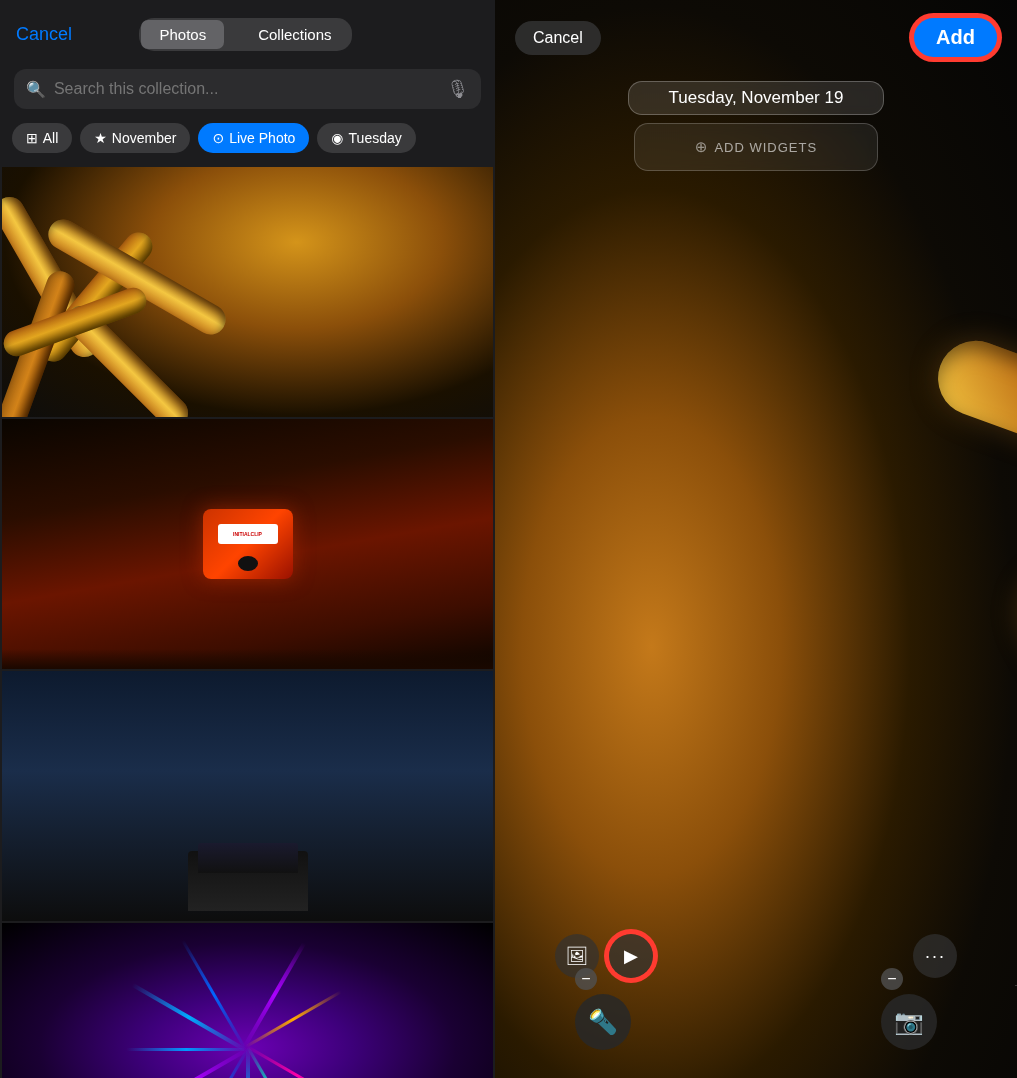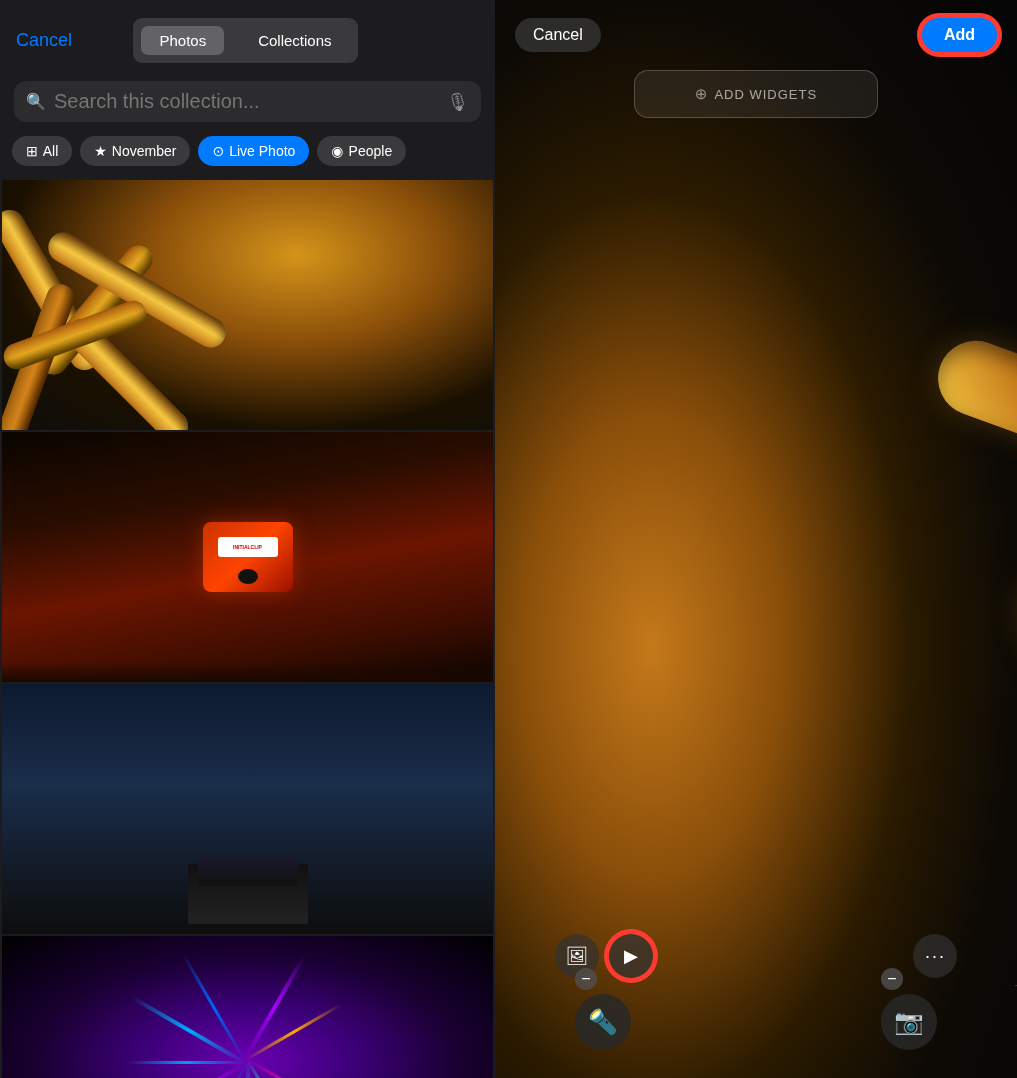--- a/index.html
+++ b/index.html
@@ -35,22 +35,22 @@
       font-size: 18px;
       font-weight: 400;
       background: none;
       border: none;
       cursor: pointer;
     }
 
     .segment-control {
       display: flex;
       background: #3a3a3c;
-      border-radius: 9px;
-      padding: 8px;
+      border-radius: 15px;
+      padding: 2px;
       gap: 16px;
     }
 
     .seg-btn {
       padding: 6px 18px;
       border-radius: 7px;
       border: none;
       font-size: 15px;
       cursor: pointer;
       font-weight: 500;
@@ -79,21 +79,21 @@
     .search-icon {
       color: #8e8e93;
       font-size: 16px;
     }
 
     .search-input {
       flex: 1;
       background: transparent;
       border: none;
       color: #8e8e93;
-      font-size: 20px;
+      font-size: 16px;
       outline: none;
     }
 
     .mic-icon {
       color: #8e8e93;
       font-size: 18px;
     }
 
     .filter-bar {
       display: flex;
@@ -243,21 +243,21 @@
       cursor: pointer;
       backdrop-filter: blur(10px);
     }
 
     .add-btn {
       background: #007AFF;
       color: #fff;
       border: none;
       border-radius: 20px;
       padding: 8px 22px;
-      font-size: 16px;
+      font-size: 20px;
       font-weight: 600;
       cursor: pointer;
       box-shadow: 0 0 0 3px #FF3B30, 0 0 0 5px #FF3B30;
     }
 
     
     .date-display {
       margin-top: 14px;
       background: rgba(255,255,255,0.12);
       border: 1px solid rgba(255,255,255,0.25);
@@ -447,21 +447,21 @@
     <button class="filter-chip featured">
       <span>★</span>
       <span>November</span>
     </button>
     <button class="filter-chip live-photo">
       <span>⊙</span>
       <span>Live Photo</span>
     </button>
     <button class="filter-chip people">
       <span>◉</span>
-      <span>People</span>
+      <span>Tuesday</span>
     </button>
   </div>
 
   <div class="photo-grid">
 
     <div class="grid-item selected" style="height:250px;">
       <div style="width:100%;height:100%;background:radial-gradient(ellipse at 60% 30%, #d4941a 0%, #8b4f0a 35%, #1a1000 70%,#0d0d0d 100%); position:relative;">
 
         <div style="position:absolute;inset:0;overflow:hidden;">
           <div style="position:absolute;width:30px;height:180px;background:linear-gradient(90deg,#c4791a,#f5c842,#a06010);border-radius:15px;top:20px;left:30px;transform:rotate(-30deg);box-shadow:inset -4px 0 10px rgba(0,0,0,0.5);"></div>
@@ -550,20 +550,21 @@
 
   </div>
 
   <div class="lockscreen-overlay">
 
     <div class="lockscreen-topbar">
       <button class="cancel-btn-right">Cancel</button>
       <button class="add-btn">Add</button>
     </div>
 
+    <div class="date-display">Tuesday, November 19</div>
 
 
     <div class="widget-area">
       <span class="widget-plus">⊕</span>
       <span>ADD WIDGETS</span>
     </div>
 
   </div>
 
   <div class="divider-line"></div>

